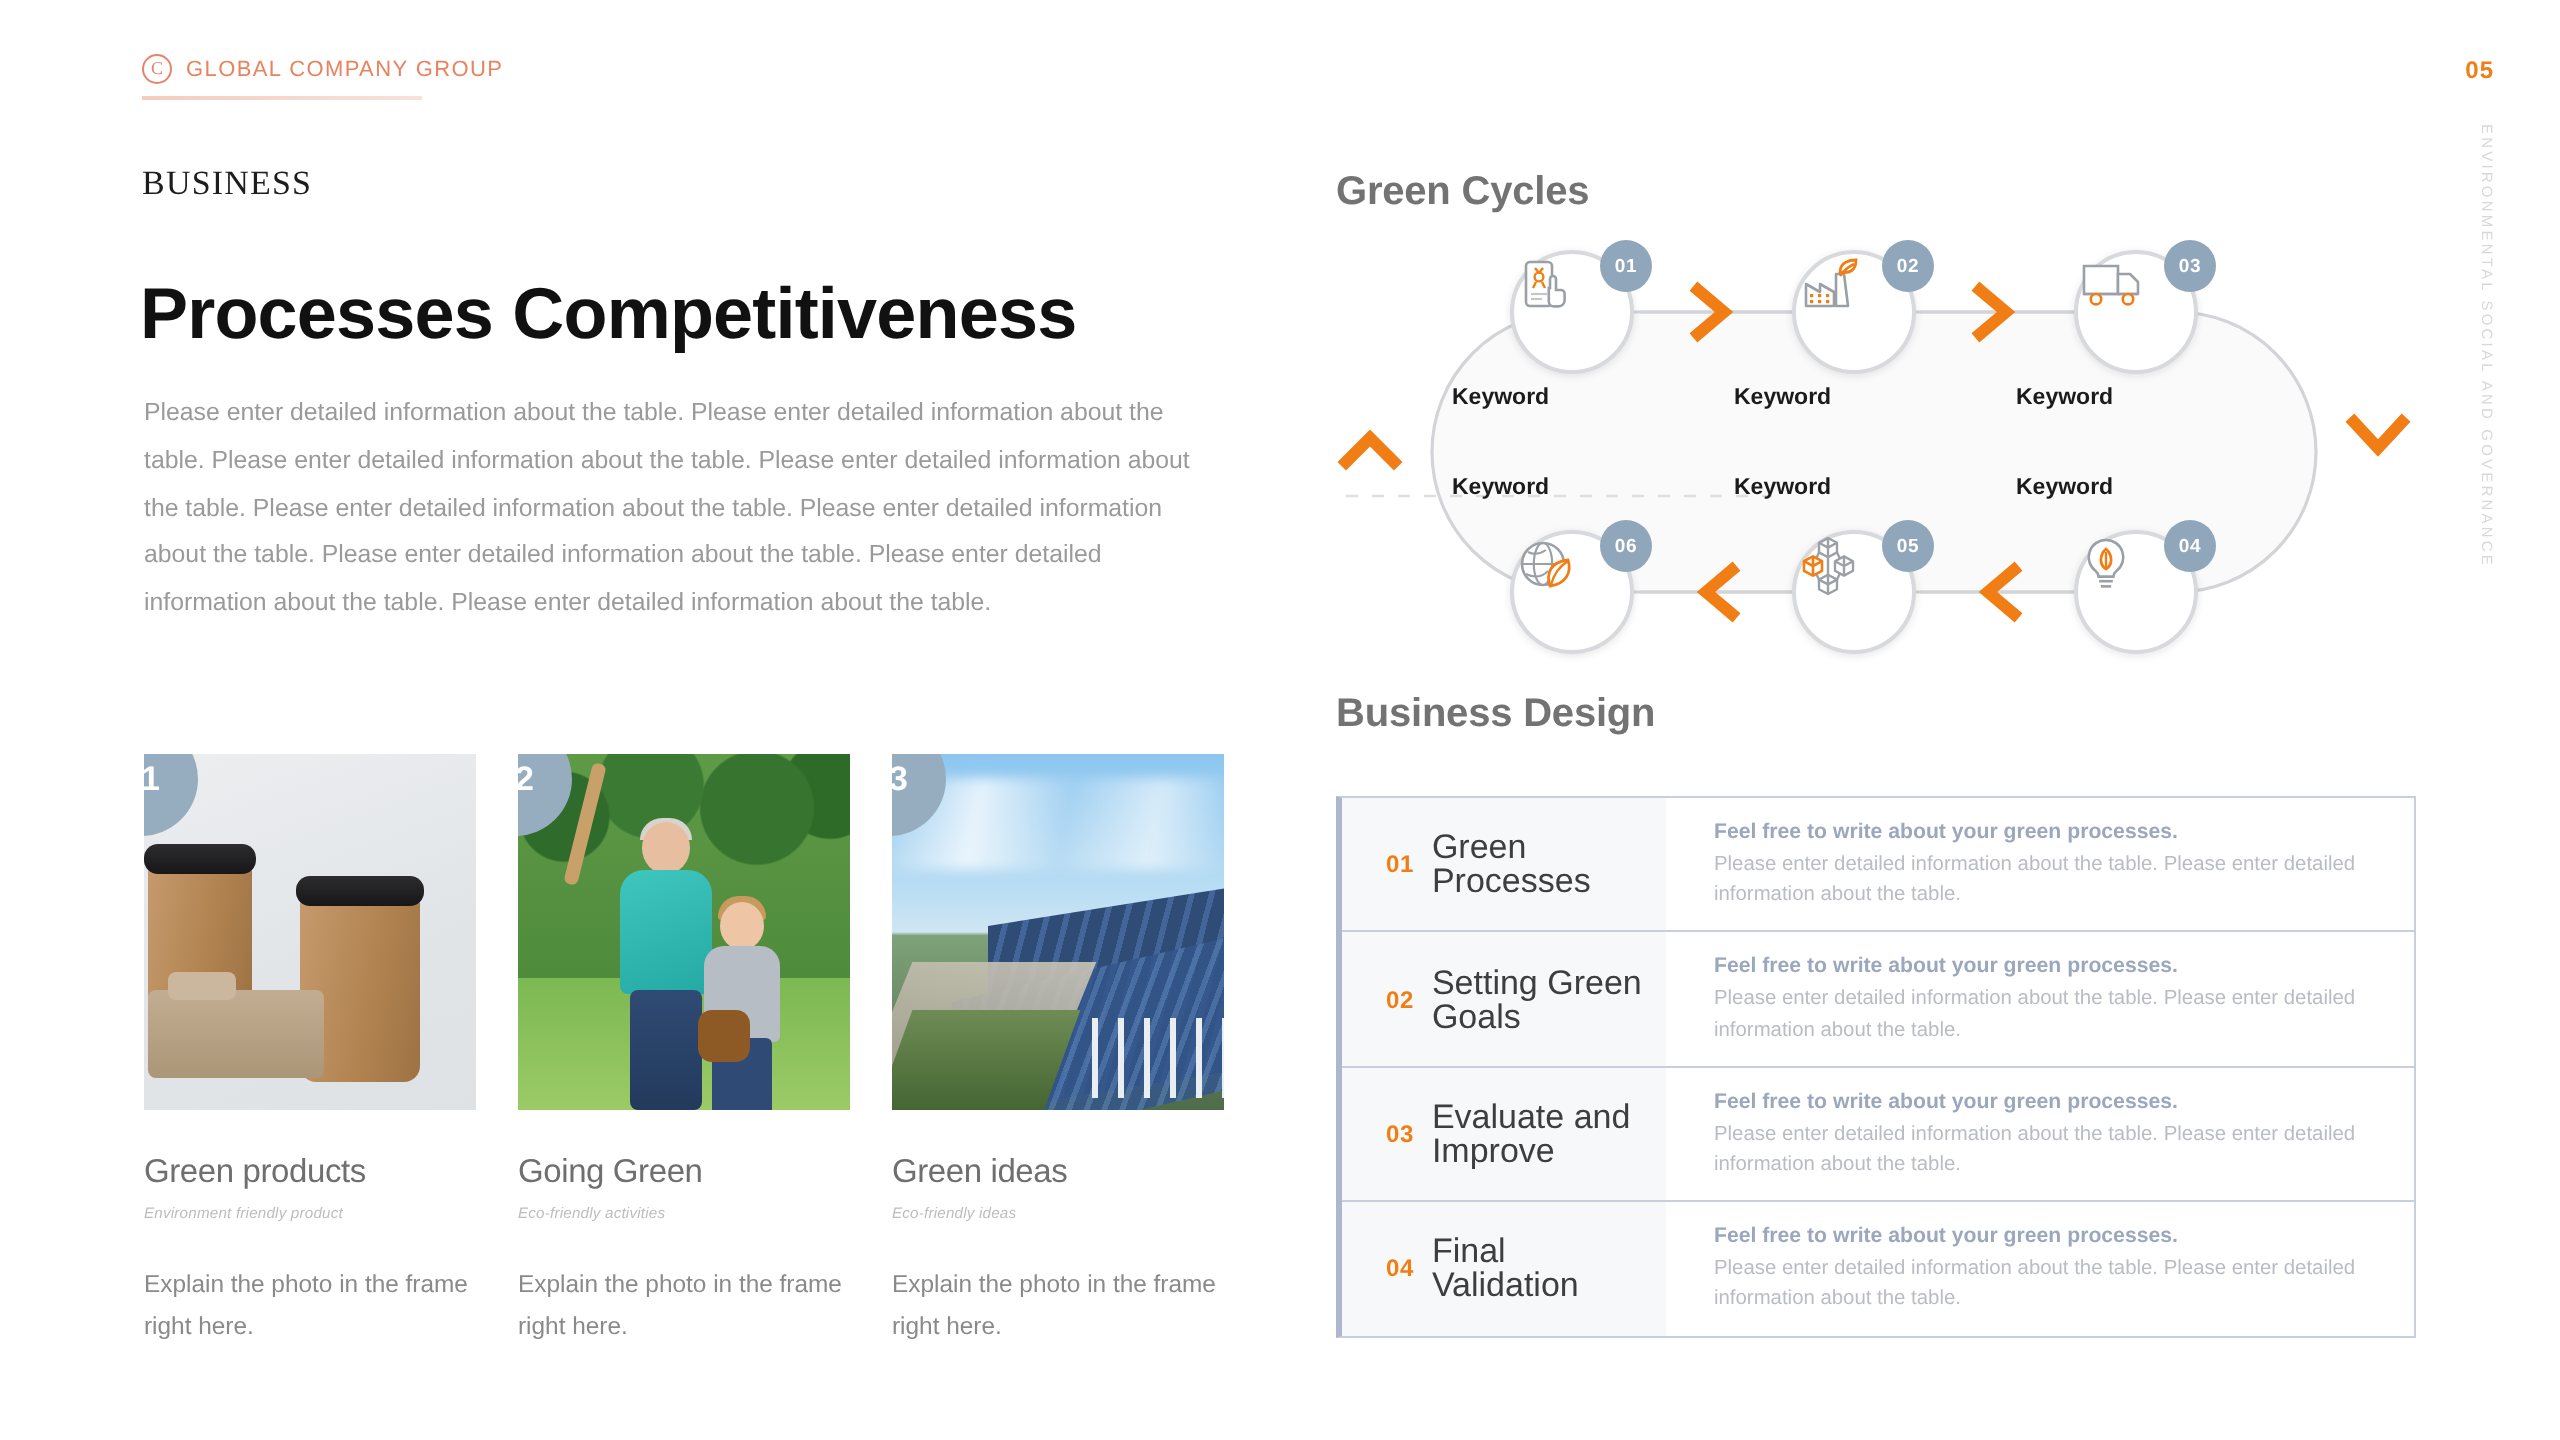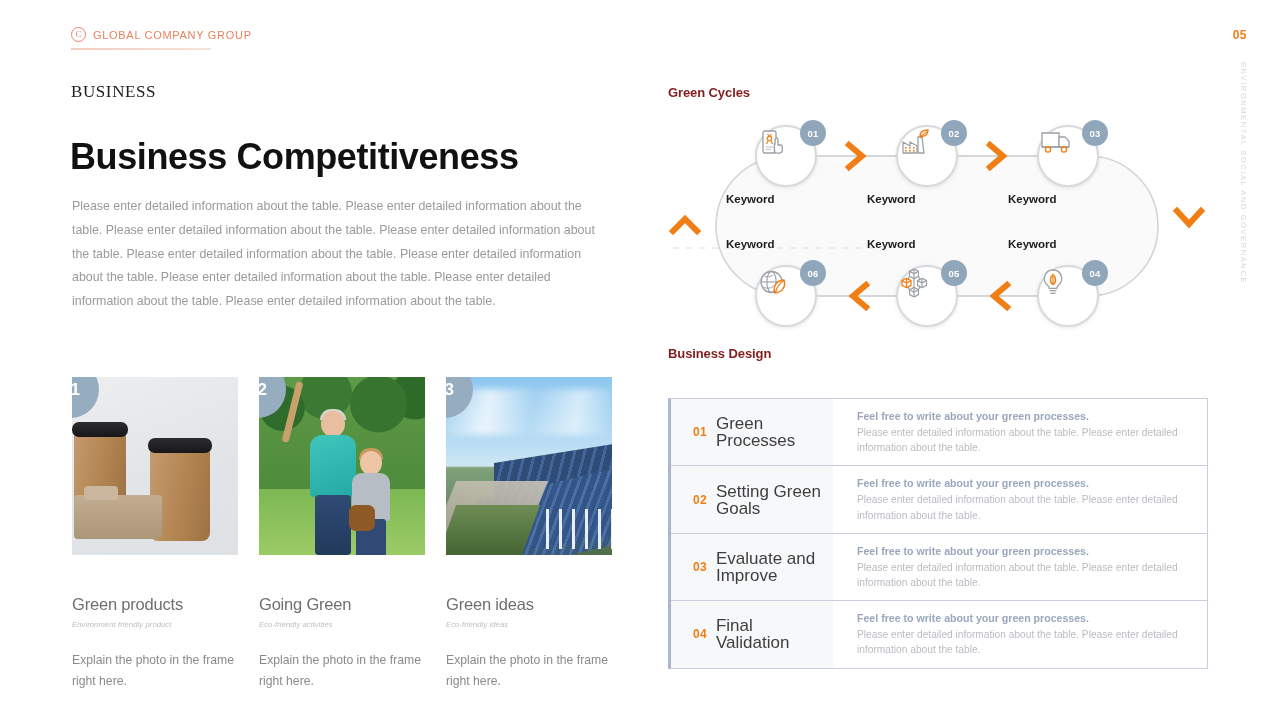--- a/index.html
+++ b/index.html
@@ -41,21 +41,21 @@
   
   .cards{position:absolute;left:72px;top:377px;width:556px;height:290px;}
   .card{position:absolute;top:0;width:166px;}
   .card.c1{left:0}.card.c2{left:187px}.card.c3{left:374px}
   .photo{position:relative;width:166px;height:178px;overflow:hidden;}
   .badge{
     position:absolute;left:-30px;top:-16px;width:57px;height:57px;border-radius:50%;
     background:#96adc0;color:#fff;display:flex;align-items:center;justify-content:center;
     font-size:17px;font-weight:700;letter-spacing:.5px;z-index:3;
   }
-  .cap-h{margin-top:40px;font-size:16.5px;color:#6f6f6f;font-weight:400;letter-spacing:-.2px;}
+  .cap-h{margin-top:22px;font-size:16.5px;color:#6f6f6f;font-weight:400;letter-spacing:-.2px;}
   .cap-s{margin-top:6px;font-size:7.6px;color:#bdbdbd;letter-spacing:.1px;font-style:italic;}
   .cap-b{margin-top:21px;font-size:12.2px;line-height:21px;color:#8a8a8a;}
 
   
   .ph{position:absolute;inset:0;}
   
   .coffee{background:linear-gradient(160deg,#eceef0 0%,#e2e5e8 55%,#dfe2e5 100%);}
   .cup{position:absolute;border-radius:3px 3px 8px 8px;background:linear-gradient(100deg,#c69a6d,#b0824f 60%,#9d7244);}
   .cup:after{content:"";position:absolute;left:-4%;right:-4%;top:-11px;height:15px;border-radius:7px;
     background:linear-gradient(180deg,#2c2c2e,#17171a);}
@@ -97,21 +97,21 @@
   .panels2{position:absolute;left:30px;top:108px;right:0;bottom:-6px;
     background:repeating-linear-gradient(112deg,#33558a 0 6px,#4d73a8 6px 9px);
     transform:skewY(-13deg);opacity:.85;}
   .road{position:absolute;left:-6px;top:104px;width:92px;height:80px;background:linear-gradient(190deg,#cbc6b8,#9a9485);
     transform:skewX(-22deg);opacity:.9;}
   .verge{position:absolute;left:0;top:128px;width:84px;height:56px;background:linear-gradient(180deg,#6e8d55,#40602f);transform:skewX(-20deg);}
   .fence{position:absolute;right:0;bottom:6px;width:66px;height:40px;
     background:repeating-linear-gradient(90deg,#e9eef2 0 3px,transparent 3px 13px);}
 
   
-  .h2{position:absolute;font-size:13px;font-weight:700;color:#7f1d1d;letter-spacing:-.1px;}
+  .h2{position:absolute;font-size:20px;font-weight:700;color:#737373;letter-spacing:-.1px;}
   .h2.cycles{left:668px;top:85px;}
   .h2.design{left:668px;top:346px;}
 
   
   .cyc{position:absolute;left:668px;top:108px;width:540px;height:230px;}
   .cyc svg{position:absolute;inset:0;}
   .node{position:absolute;width:62px;height:62px;}
   .ncircle{
     position:absolute;inset:0;border-radius:50%;background:#fff;
     border:2px solid #d7d9dc;box-shadow:0 1px 4px rgba(0,0,0,.10);
@@ -146,21 +146,21 @@
   <div class="brand">
     <div class="brand-c">C</div>
     <div class="brand-txt">GLOBAL COMPANY GROUP</div>
   </div>
   <div class="brand-rule"></div>
 
   <div class="pagenum">05</div>
   <div class="vrt">ENVIRONMENTAL SOCIAL AND GOVERNANCE</div>
 
   <div class="eyebrow">BUSINESS</div>
-  <h1 class="title">Business Competitiveness</h1>
+  <h1 class="title">Processes Competitiveness</h1>
   <p class="lead">Please enter detailed information about the table. Please enter detailed information about the table. Please enter detailed information about the table. Please enter detailed information about the table. Please enter detailed information about the table. Please enter detailed information about the table. Please enter detailed information about the table. Please enter detailed information about the table. Please enter detailed information about the table.</p>
 
   <div class="cards">
 
     <div class="card c1">
       <div class="photo">
         <div class="ph coffee">
           <div class="cup cupA"></div>
           <div class="cup cupB"></div>
           <div class="tray"></div>

